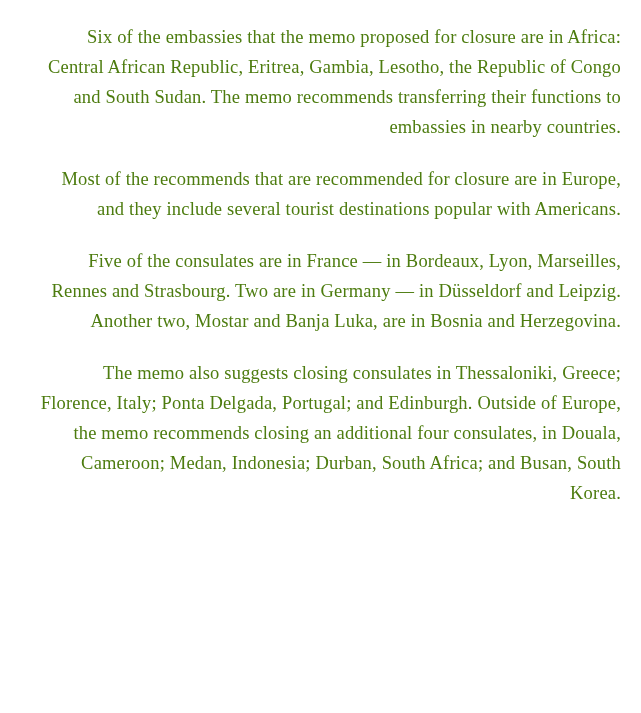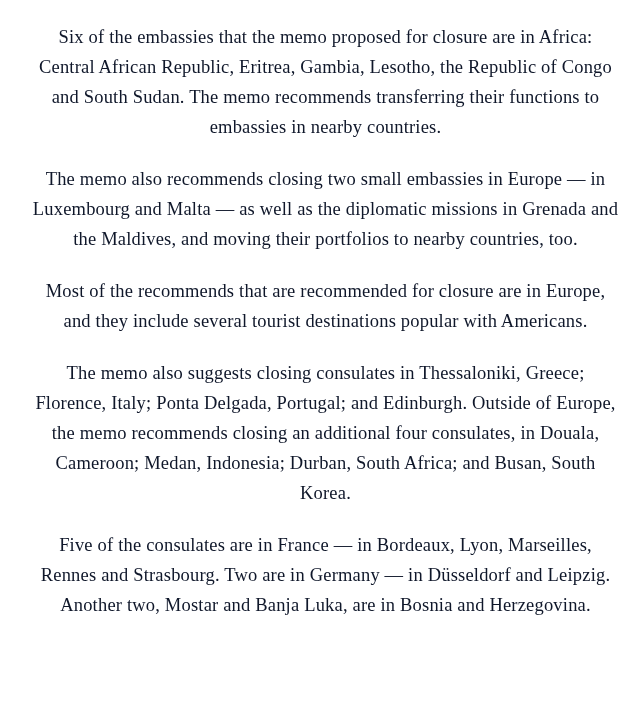--- a/index.html
+++ b/index.html
@@ -15,30 +15,29 @@
     color: #1a1a1a;
   }
   .article {
     padding: 22px 20px 0 30px;
     box-sizing: border-box;
   }
   .para {
     font-size: 18.5px;
     line-height: 30px;
     margin: 0 0 22px 0;
-    color: #0f172a;
-    text-align: center;
+    color: #4d7c0f;
+    text-align: right;
     letter-spacing: 0.01em;
   }
   .para:last-child {
     margin-bottom: 0;
   }
 </style>
 </head>
 <body>
 
 <div class="article">
   <p class="para">Six of the embassies that the memo proposed for closure are in Africa: Central African Republic, Eritrea, Gambia, Lesotho, the Republic of Congo and South Sudan. The memo recommends transferring their functions to embassies in nearby countries.</p>
-  <p class="para">The memo also recommends closing two small embassies in Europe — in Luxembourg and Malta — as well as the diplomatic missions in Grenada and the Maldives, and moving their portfolios to nearby countries, too.</p>
   <p class="para">Most of the recommends that are recommended for closure are in Europe, and they include several tourist destinations popular with Americans.</p>
+  <p class="para">Five of the consulates are in France — in Bordeaux, Lyon, Marseilles, Rennes and Strasbourg. Two are in Germany — in Düsseldorf and Leipzig. Another two, Mostar and Banja Luka, are in Bosnia and Herzegovina.</p>
   <p class="para">The memo also suggests closing consulates in Thessaloniki, Greece; Florence, Italy; Ponta Delgada, Portugal; and Edinburgh. Outside of Europe, the memo recommends closing an additional four consulates, in Douala, Cameroon; Medan, Indonesia; Durban, South Africa; and Busan, South Korea.</p>
-  <p class="para">Five of the consulates are in France — in Bordeaux, Lyon, Marseilles, Rennes and Strasbourg. Two are in Germany — in Düsseldorf and Leipzig. Another two, Mostar and Banja Luka, are in Bosnia and Herzegovina.</p>
 </div>
 
 </body></html>

